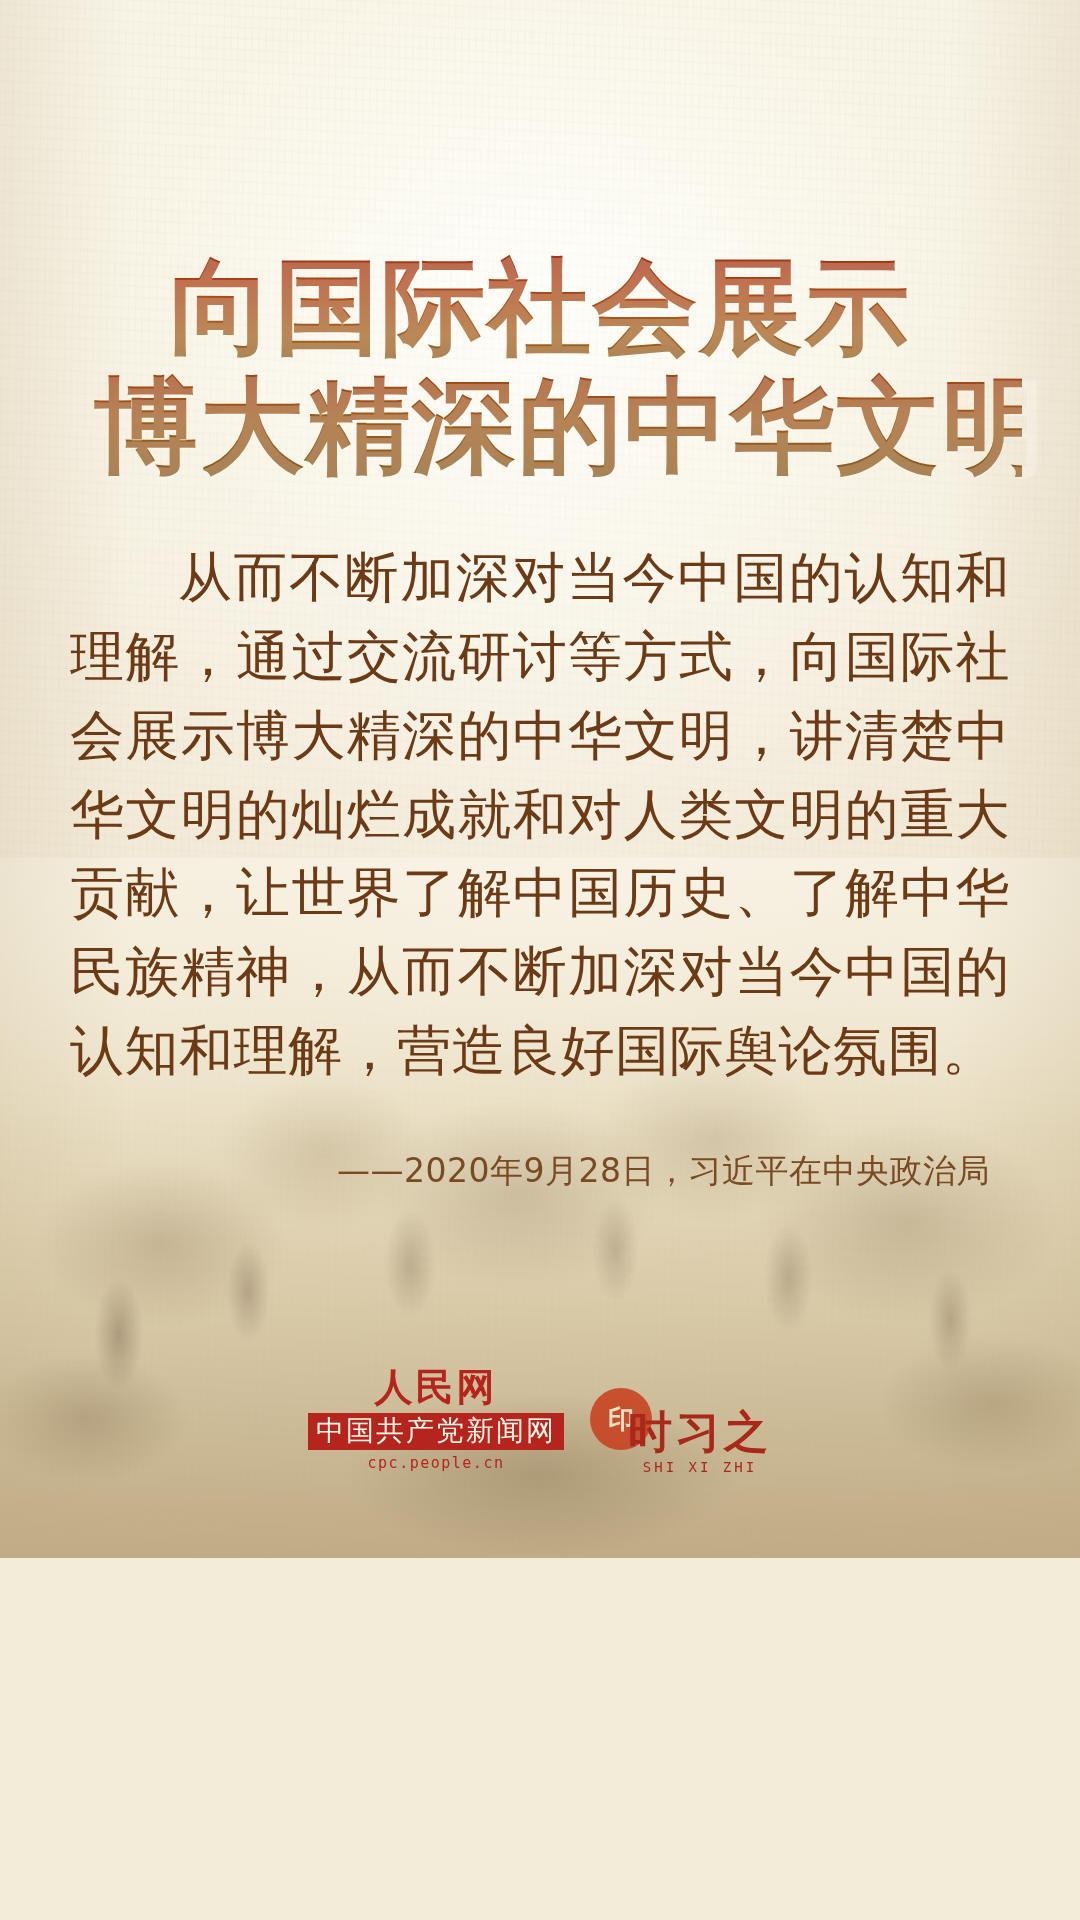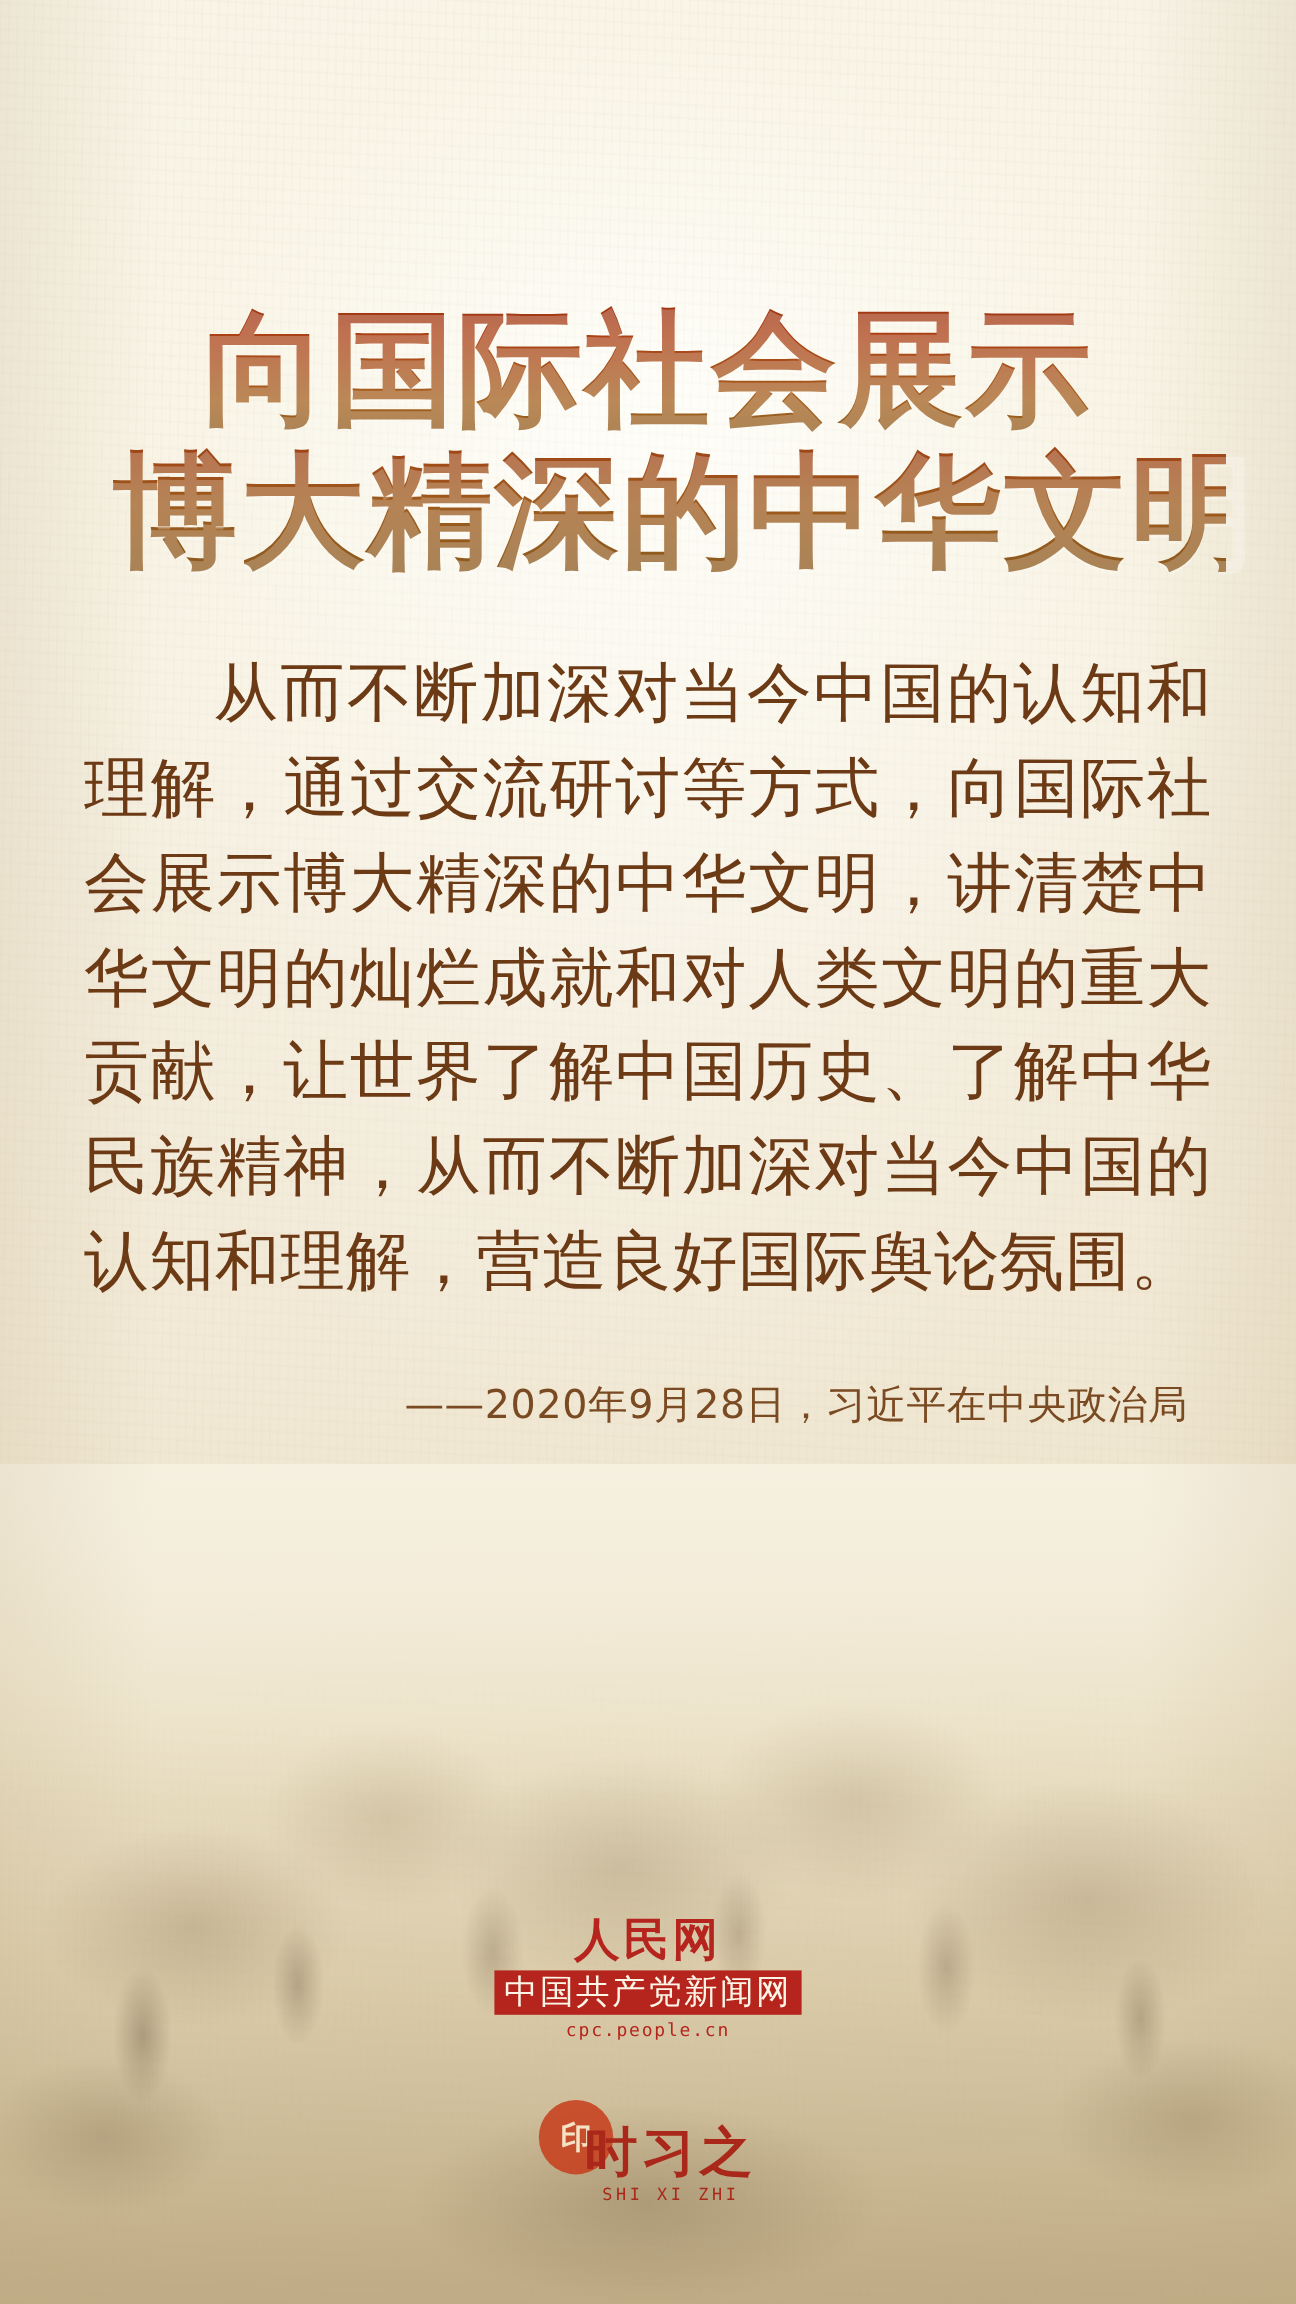--- a/index.html
+++ b/index.html
@@ -10,21 +10,21 @@
     width: 1080px;
     height: 1920px;
     overflow: hidden;
     font-family: "Liberation Sans", sans-serif;
     background: #f3ecd9;
   }
 
   .poster {
     position: relative;
     width: 1080px;
-    height: 1920px;
+    height: 1558px;
     overflow: hidden;
     background:
       radial-gradient(ellipse 900px 700px at 50% 18%, rgba(255,255,250,0.95) 0%, rgba(250,246,232,0.6) 45%, rgba(244,238,219,0.0) 75%),
       linear-gradient(175deg, #f7f3e6 0%, #f5efe0 30%, #f2ead7 55%, #ece2c9 75%, #e6dcc0 100%);
   }
 
   
   .texture {
     position: absolute;
     inset: 0;
@@ -155,21 +155,20 @@
   .footer {
     position: absolute;
     left: 0;
     right: 0;
     bottom: 84px;
     z-index: 4;
     display: flex;
     justify-content: center;
     align-items: center;
     gap: 26px;
-    flex-direction: column;
   }
   .logo-people {
     display: flex;
     flex-direction: column;
     align-items: center;
     line-height: 1;
   }
   .logo-people .cn {
     font-family: "DejaVu Sans", "Liberation Sans", sans-serif;
     font-weight: 700;

